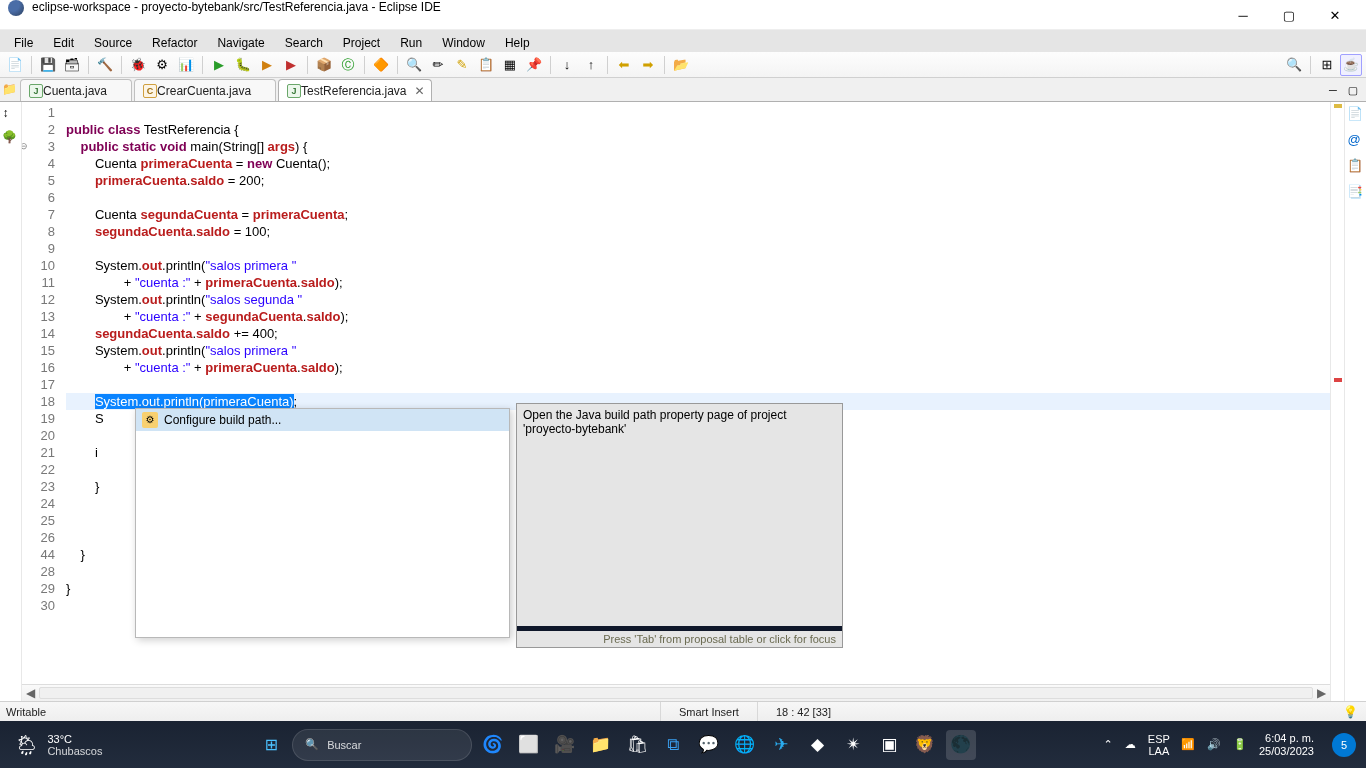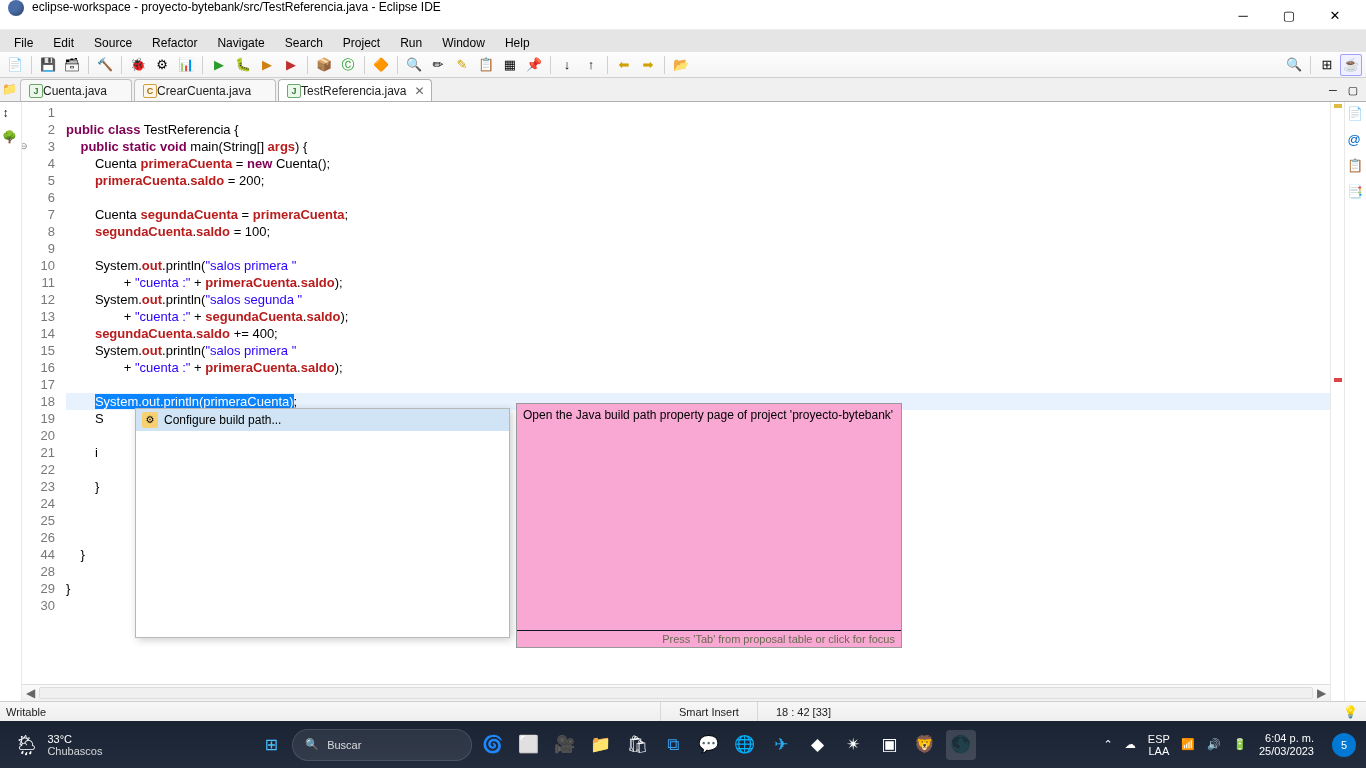--- a/index.html
+++ b/index.html
@@ -52,23 +52,23 @@
 .overview .om.warn { background:#db4; top:2px; }
 
 .hscroll { height: 17px; background: linear-gradient(#fafafa,#f0f0f0); border-top:1px solid #ddd; display:flex; align-items:center; }
 .hscroll .ar { width:17px; text-align:center; color:#666; }
 .hscroll .track { flex:1; height:12px; background:#f0f0f0; border:1px solid #ddd; border-radius:2px; }
 
 .quickfix { position: absolute; left: 135px; top: 408px; width: 375px; height: 230px; background: #fff; border: 1px solid #b8b8b8; box-shadow: 2px 2px 8px rgba(0,0,0,.2); z-index: 30; }
 .quickfix .qitem { padding: 3px 6px; background: #d0e4f5; display: flex; align-items: center; gap: 6px; font-size: 12px; }
 .quickfix .qic { width:16px; height:16px; background:#f8d070; border-radius:2px; font-size:10px; text-align:center; line-height:16px; }
 
-.tooltip { position: absolute; left: 516px; top: 403px; width: 386px; height: 245px; background: #f9a8d4; border: 1px solid #999; z-index: 31; font-size: 12px; display: flex; flex-direction: column; justify-content: space-between; }
+.tooltip { position: absolute; left: 516px; top: 403px; width: 327px; height: 245px; background: #e5e5e5; border: 1px solid #999; z-index: 31; font-size: 12px; display: flex; flex-direction: column; justify-content: space-between; }
 .tooltip .ttbody { flex:1; padding: 4px 6px; }
-.tooltip .ttfoot { border-top: 1px solid #0f172a; text-align: right; padding: 2px 6px; color: #6a6a50; font-size: 11px; }
+.tooltip .ttfoot { border-top: 5px solid #0f172a; text-align: right; padding: 2px 6px; color: #6a6a50; font-size: 11px; }
 
 .statusbar { height: 20px; background: linear-gradient(#f7f7f7,#eeeeee); border-top: 1px solid #d0d0d0; display: flex; align-items: center; font-size: 11px; color: #222; }
 .statusbar .sseg { padding: 0 18px; border-left: 1px solid #d8d8d8; height:100%; display:flex; align-items:center; }
 .statusbar .sseg:first-child { border-left:none; flex:0 0 660px; padding-left:6px; }
 .statusbar .bulb { margin-left:auto; margin-right:8px; color:#e0b000; font-size:12px; }
 
 .taskbar { height: 47px; background: linear-gradient(180deg,#1a2332,#222c3d); display: flex; align-items: center; color: #fff; font-size: 11px; }
 .taskbar .weather { display:flex; align-items:center; padding:0 14px; gap:8px; }
 .taskbar .wic { font-size:20px; }
 .taskbar .center { flex:1; display:flex; align-items:center; justify-content:flex-start; gap:6px; padding-left:140px; }

